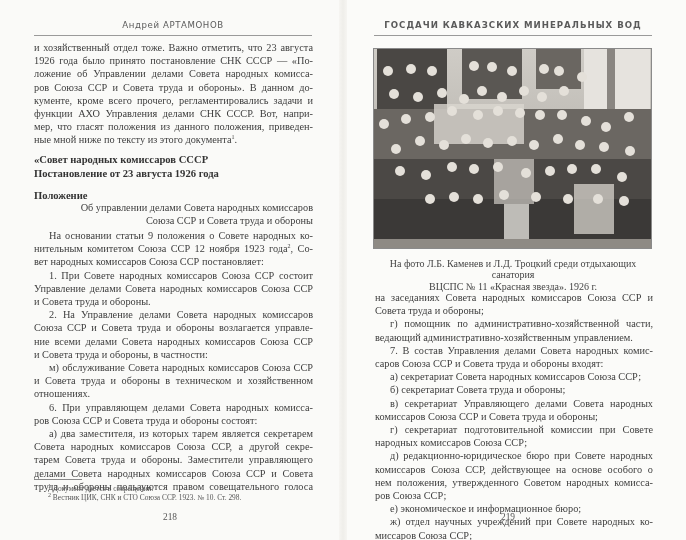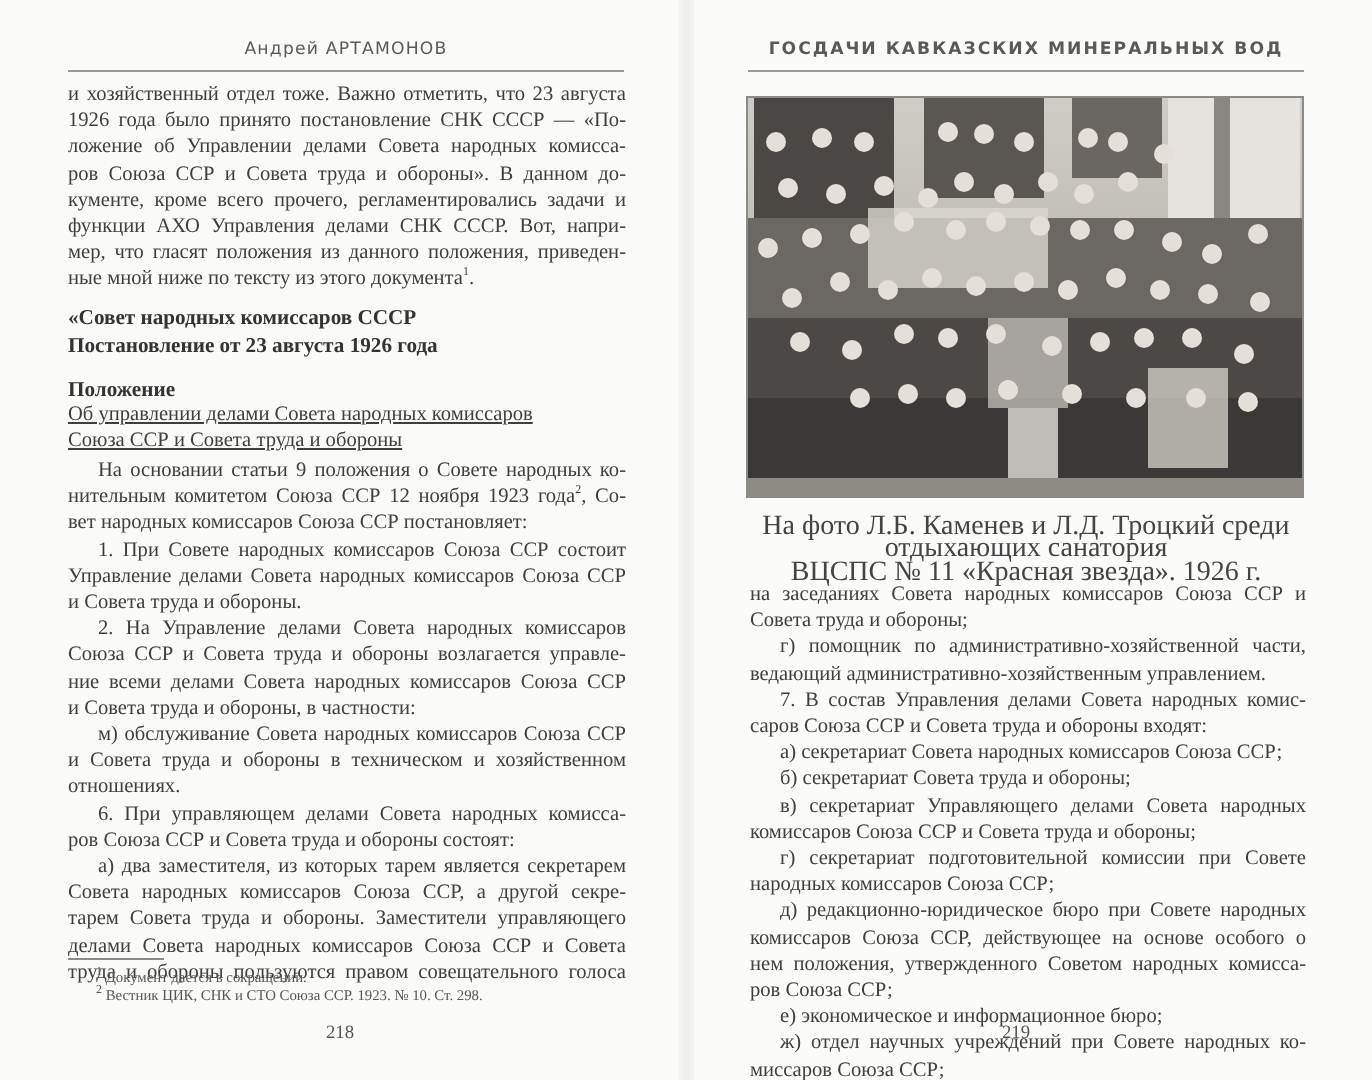--- a/index.html
+++ b/index.html
@@ -24,35 +24,35 @@
   .text-block { position: absolute; font-size: 10.3px; line-height: 13.2px; text-align: justify; color: #3e3e3e; }
   .page-left .text-block { left: 34px; width: 279px; }
   .page-right .text-block { left: 32px; width: 278px; }
 
   .p { text-indent: 15px; }
   .p.noindent { text-indent: 0; }
   .line { display: block; text-align: justify; text-align-last: justify; white-space: nowrap; }
   .line.last { text-align-last: left; }
 
   .heading-bold { font-weight: bold; text-align: left; color: #333; font-size: 10.6px; line-height: 13.6px; }
-  .heading-center { text-align: left; text-decoration: underline; }
+  .heading-center { text-align: right; }
   sup { font-size: 6px; vertical-align: super; line-height: 0; }
 
   .footnote-rule { position: absolute; left: 34px; top: 479px; width: 48px; height: 1px; background: #8a8a8a; }
   .footnotes { position: absolute; left: 34px; top: 484px; width: 279px; font-size: 7.4px; line-height: 9.4px; color: #555; }
   .footnotes .fn { padding-left: 14px; }
 
   .page-number { position: absolute; top: 512px; font-size: 9.4px; color: #555; width: 40px; text-align: center; }
   .page-left .page-number { left: 150px; }
   .page-right .page-number { left: 145px; }
 
   .photo { position: absolute; left: 30px; top: 48px; width: 279px; height: 201px;
            border: 1px solid #8a8a8a; overflow: hidden; background: #b5b2ad; }
   .photo svg { display: block; }
-  .caption { position: absolute; left: 28px; top: 258px; width: 284px; font-size: 14px; line-height: 11.4px;
+  .caption { position: absolute; left: 28px; top: 258px; width: 284px; font-size: 10px; line-height: 11.4px;
              text-align: center; color: #444; }
 </style>
 </head>
 <body>
 
 <div class="spread">
 
   <div class="page page-left">
     <div class="running-head">Андрей АРТАМОНОВ</div>
     <div class="head-rule"></div>

